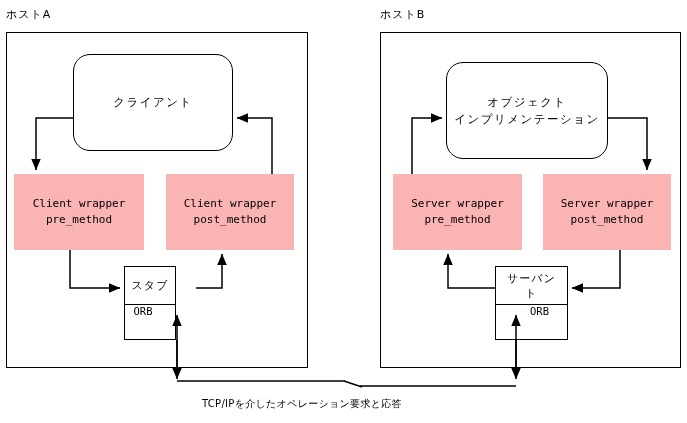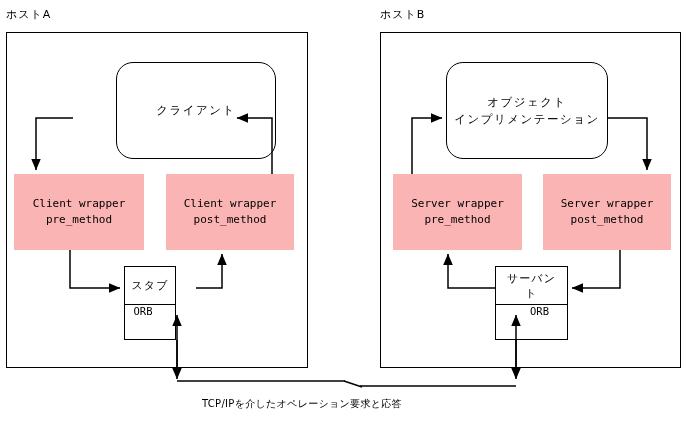--- a/index.html
+++ b/index.html
@@ -36,21 +36,21 @@
 </style>
 </head>
 <body>
 
 <div id="stage">
 
   <div class="host-label" style="left:6px;top:8px;letter-spacing:1px;">ホストA</div>
 
   <div class="host-box" style="left:6px;top:32px;width:302px;height:336px;"></div>
 
-  <div class="rounded-box" style="left:73px;top:62px;width:160px;height:97px;margin-left:43px;">
+  <div class="rounded-box" style="left:73px;top:54px;width:160px;height:97px;">
     <div class="ln">クライアント</div>
   </div>
 
   <div class="pink-box" style="left:14px;top:174px;width:130px;height:76px;">
     <div class="ln">Client wrapper</div>
     <div class="ln">pre_method</div>
   </div>
 
   <div class="pink-box" style="left:166px;top:174px;width:128px;height:76px;">
     <div class="ln">Client wrapper</div>

